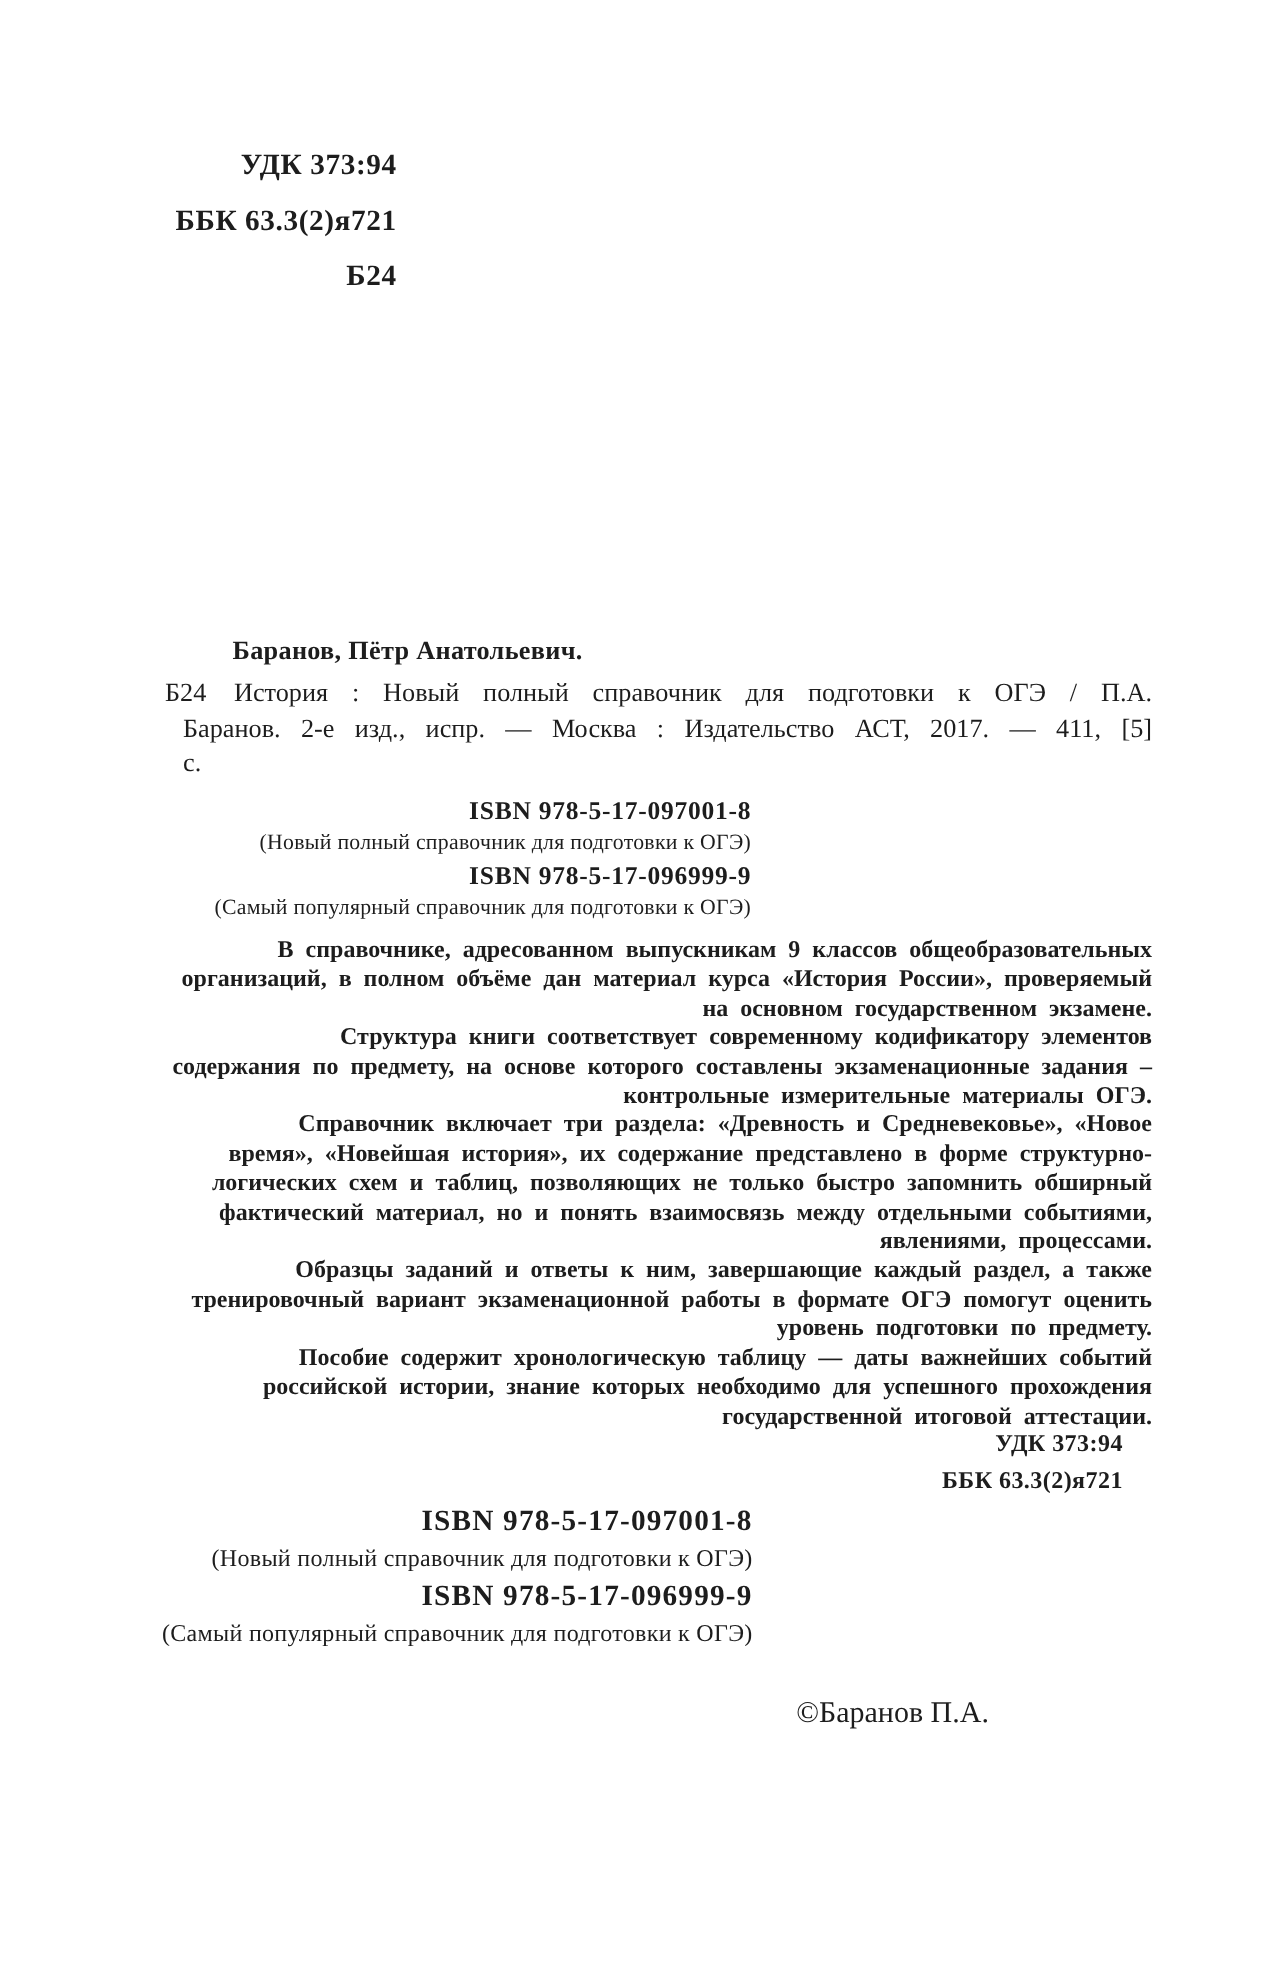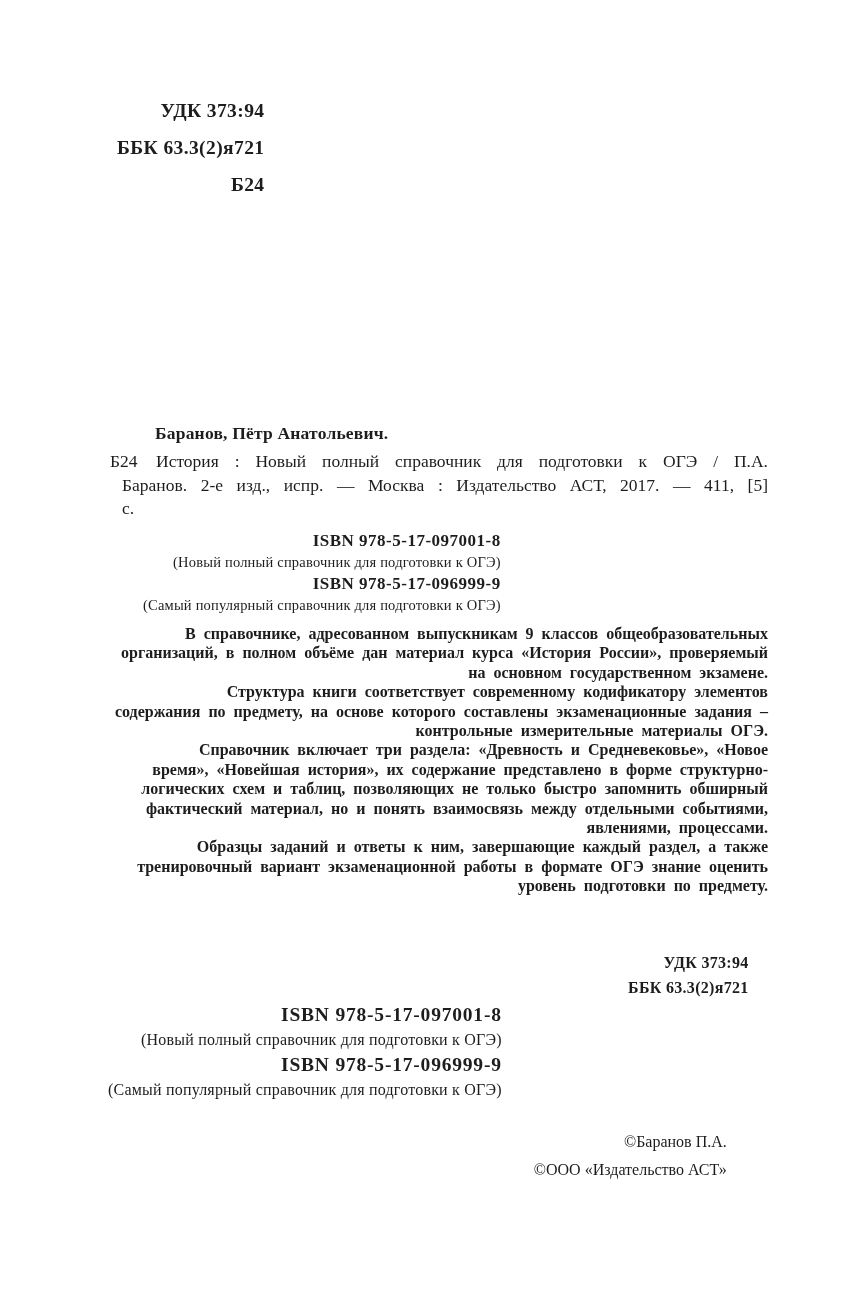--- a/index.html
+++ b/index.html
@@ -58,21 +58,21 @@
   .isbn-footer { position:absolute; left:108px; top:1002px; }
   .isbn-footer .isbn-lg {
     font-size:19.5px; font-weight:bold; line-height:26px; letter-spacing:0.8px;
   }
   .isbn-footer .series-lg {
     font-size:16px; line-height:24px; letter-spacing:0.2px;
   }
 
   .copyright {
     position:absolute; left:512px; top:1128px;
-    font-size:16px; line-height:28px;
+    font-size:20px; line-height:28px;
   }
   .copyright .c-sym { display:inline-block; width:34px; }
 </style>
 </head>
 <body>
 
 <div class="top-codes">
   <div>УДК 373:94</div>
   <div>ББК 63.3(2)я721</div>
   <div class="author-mark">Б24</div>
@@ -89,35 +89,33 @@
   <div class="isbn-line">ISBN 978-5-17-097001-8</div>
   <div class="series-line">(Новый полный справочник для подготовки к ОГЭ)</div>
   <div class="isbn-line">ISBN 978-5-17-096999-9</div>
   <div class="series-line">(Самый популярный справочник для подготовки к ОГЭ)</div>
 </div>
 
 <div class="annotation">
   <p>В справочнике, адресованном выпускникам 9 классов общеобразовательных организаций, в полном объёме дан материал курса «История России», проверяемый на основном государственном экзамене.</p>
   <p>Структура книги соответствует современному кодификатору элементов содержания по предмету, на основе которого составлены экзаменационные задания – контрольные измерительные материалы ОГЭ.</p>
   <p>Справочник включает три раздела: «Древность и Средневековье», «Новое время», «Новейшая история», их содержание представлено в форме структурно-логических схем и таблиц, позволяющих не только быстро запомнить обширный фактический материал, но и понять взаимосвязь между отдельными событиями, явлениями, процессами.</p>
-  <p>Образцы заданий и ответы к ним, завершающие каждый раздел, а также тренировочный вариант экзаменационной работы в формате ОГЭ знание оценить уровень подготовки по предмету.</p>
+  <p>Образцы заданий и ответы к ним, завершающие каждый раздел, а также тренировочный вариант экзаменационной работы в формате ОГЭ помогут оценить уровень подготовки по предмету.</p>
+  <p>Пособие содержит хронологическую таблицу — даты важнейших событий российской истории, знание которых необходимо для успешного прохождения государственной итоговой аттестации.</p>
 </div>
 
 <div class="codes-right">
   <div>УДК 373:94</div>
   <div>ББК 63.3(2)я721</div>
 </div>
 
 <div class="isbn-footer">
   <div class="isbn-lg">ISBN 978-5-17-097001-8</div>
   <div class="series-lg">(Новый полный справочник для подготовки к ОГЭ)</div>
   <div class="isbn-lg">ISBN 978-5-17-096999-9</div>
   <div class="series-lg">(Самый популярный справочник для подготовки к ОГЭ)</div>
 </div>
 
 <div class="copyright">
   <div>
     <span class="c-sym">©</span><span>Баранов П.А.</span>
   </div>
-  <div>
-    <span class="c-sym">©</span><span>ООО «Издательство АСТ»</span>
-  </div>
 </div>
 
 </body></html>

